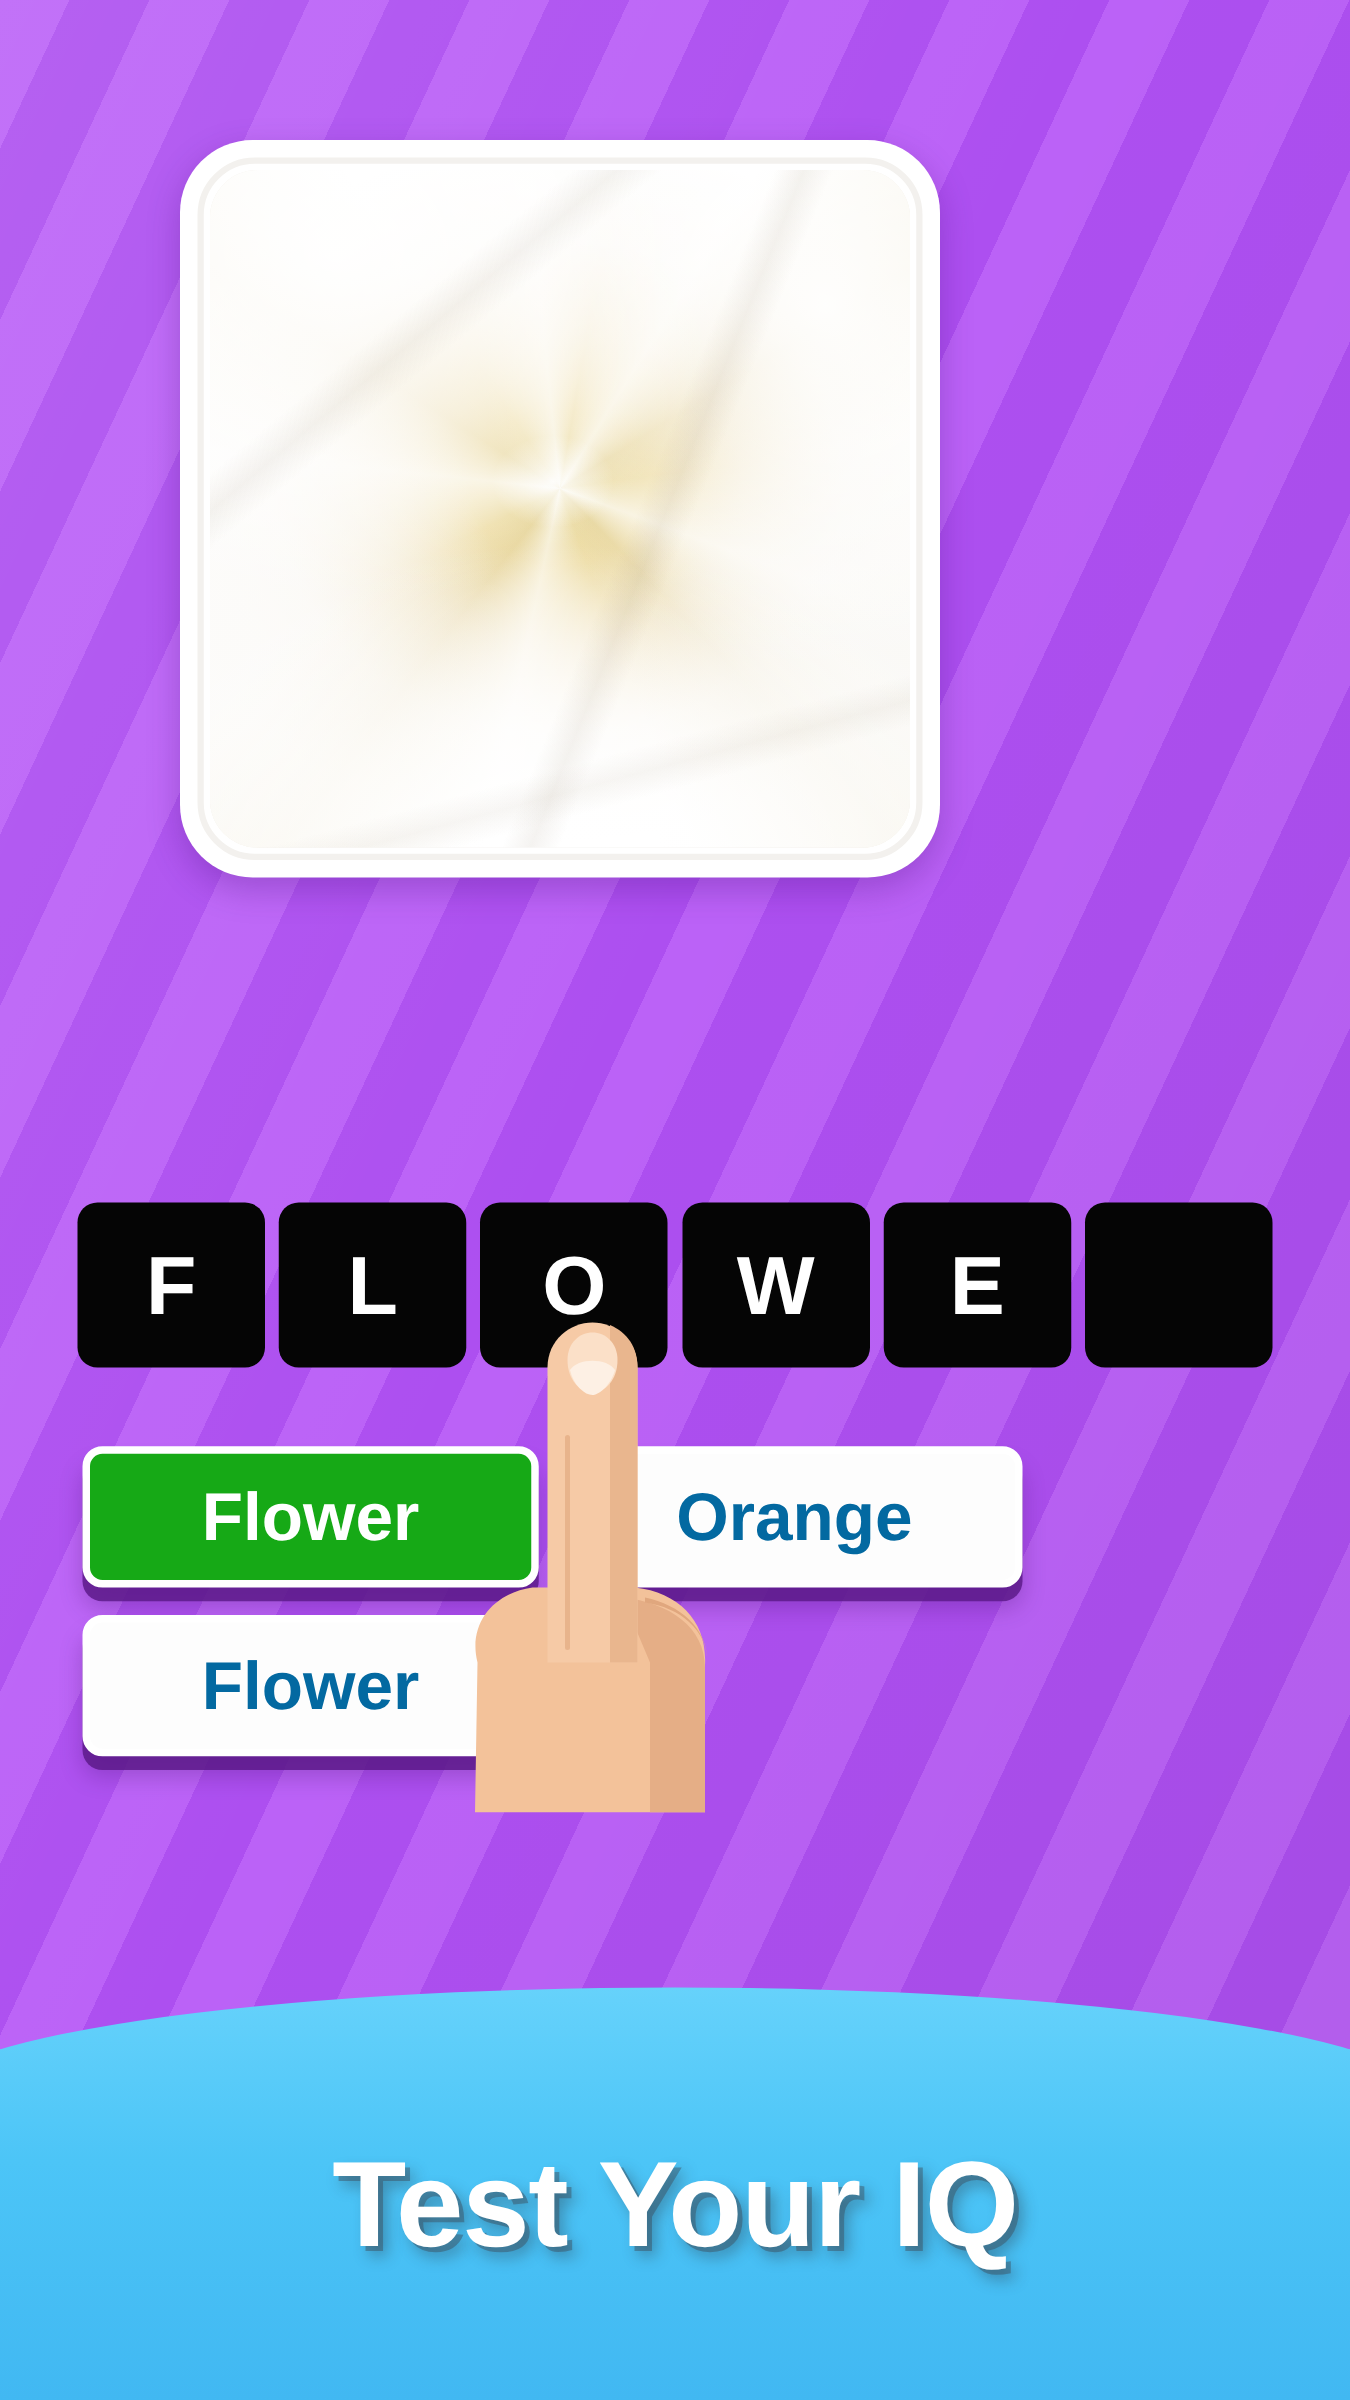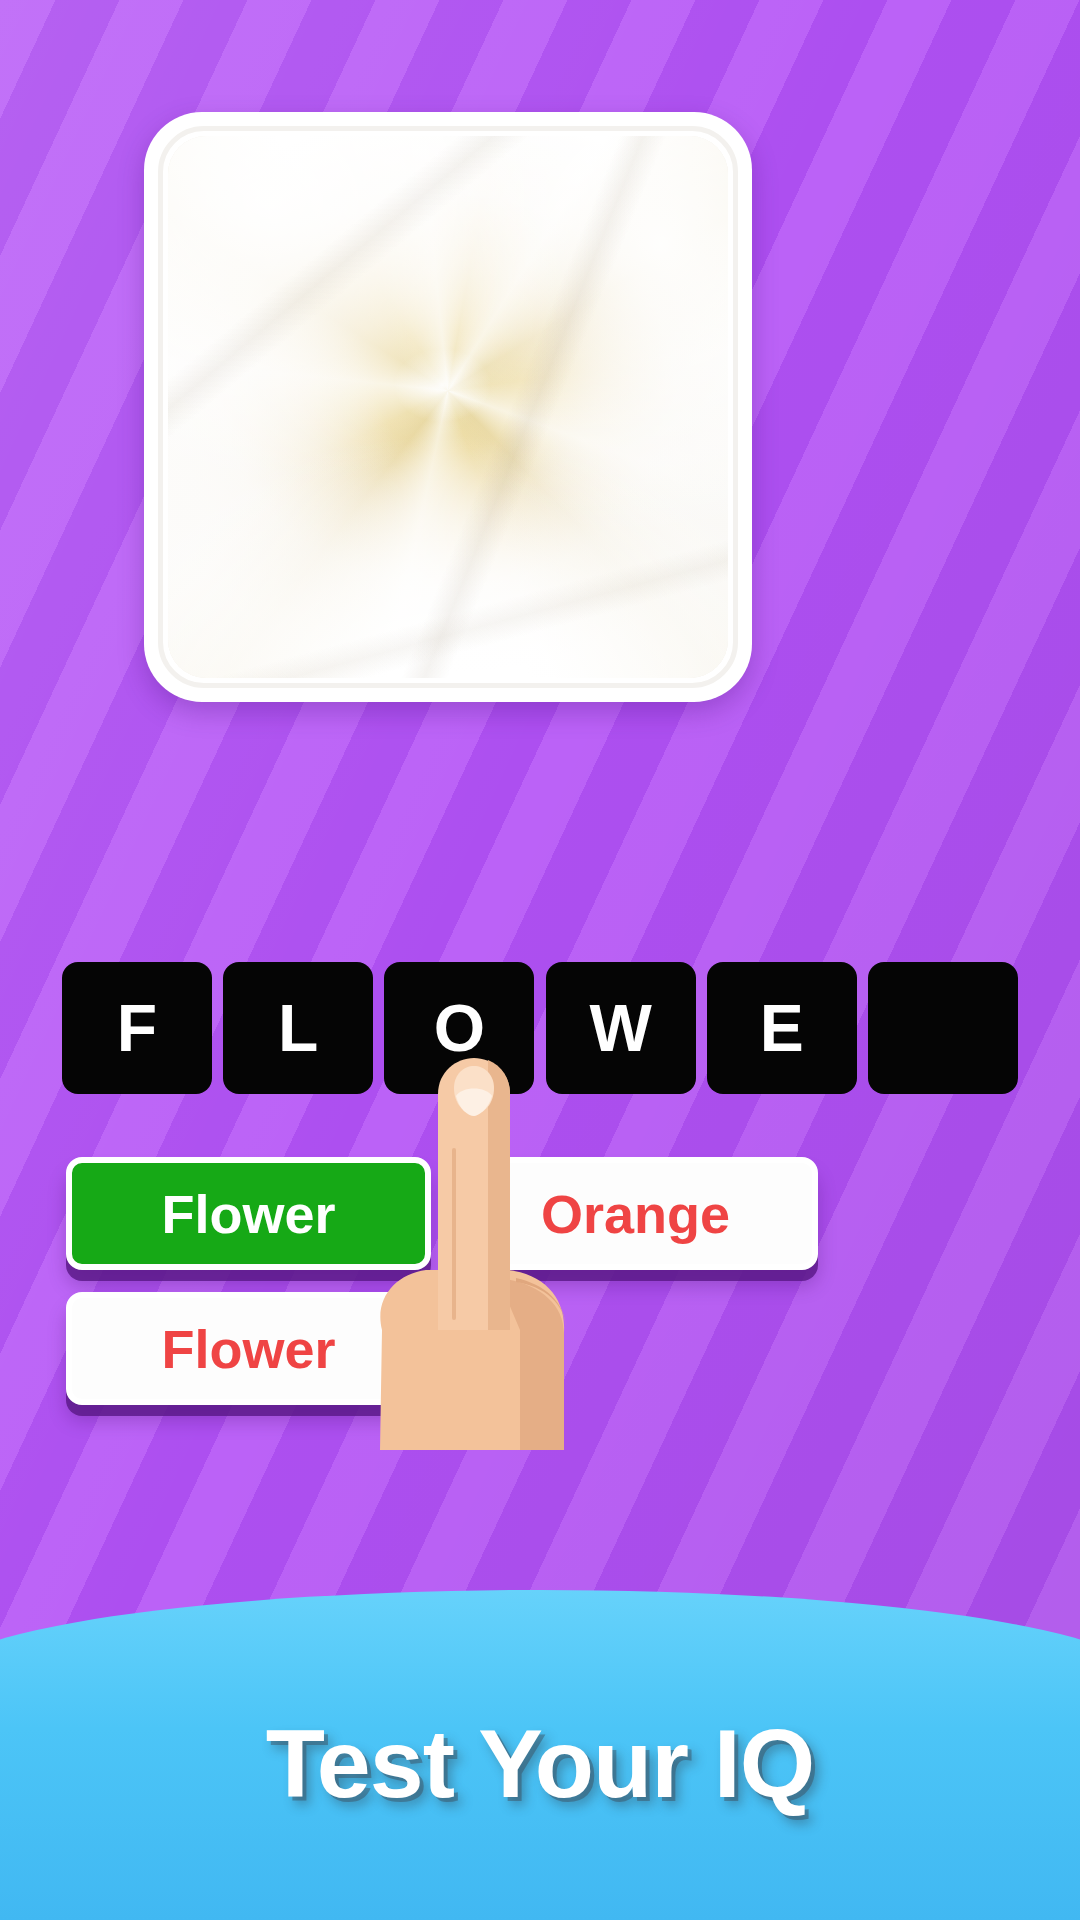--- a/index.html
+++ b/index.html
@@ -139,21 +139,21 @@
     border-radius:16px;
     border:6px solid #ffffff;
     display:flex;
     align-items:center;
     justify-content:center;
     font-size:54px;
     font-weight:bold;
     box-shadow:0 11px 0 rgba(90,25,135,.82), 0 16px 18px rgba(60,10,100,.26);
   }
   .answer-btn.correct{ background:#16a916; color:#ffffff; }
-  .answer-btn.plain  { background:#fdfdfd; color:#ef4444; }
+  .answer-btn.plain  { background:#fdfdfd; color:#0369a1; }
 
   
   #hand-cursor{
     position:absolute;
     left:330px; top:1030px;
     width:280px; height:420px;
     pointer-events:none;
   }
 
   

